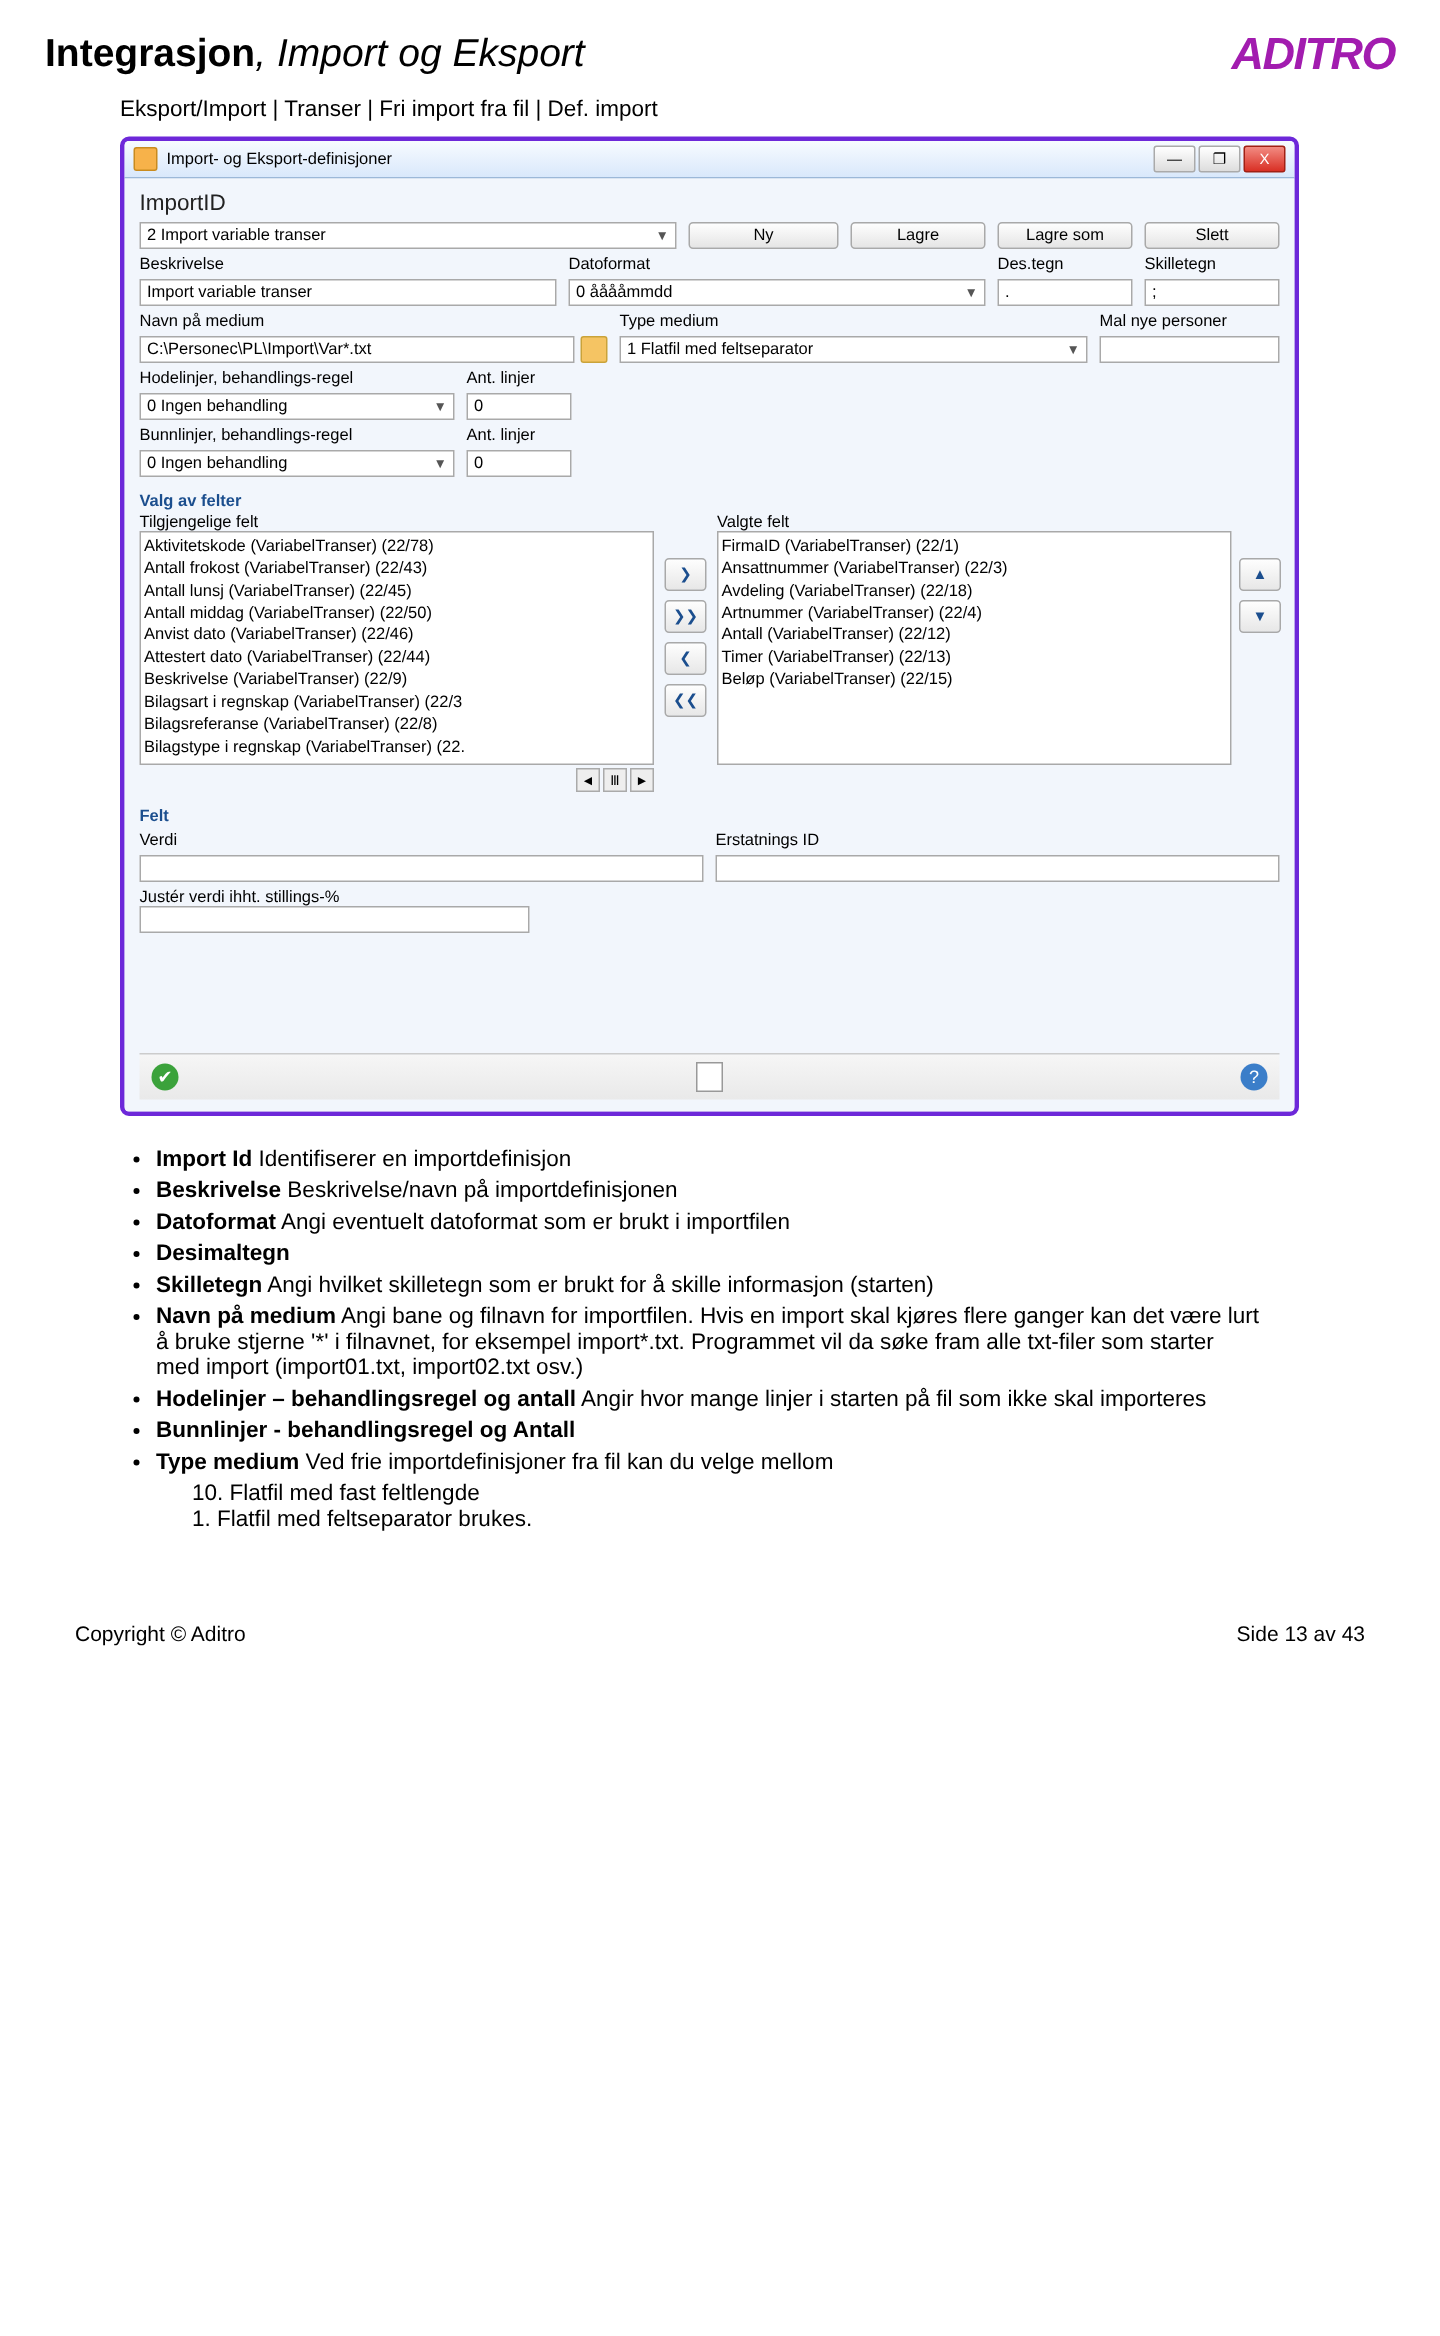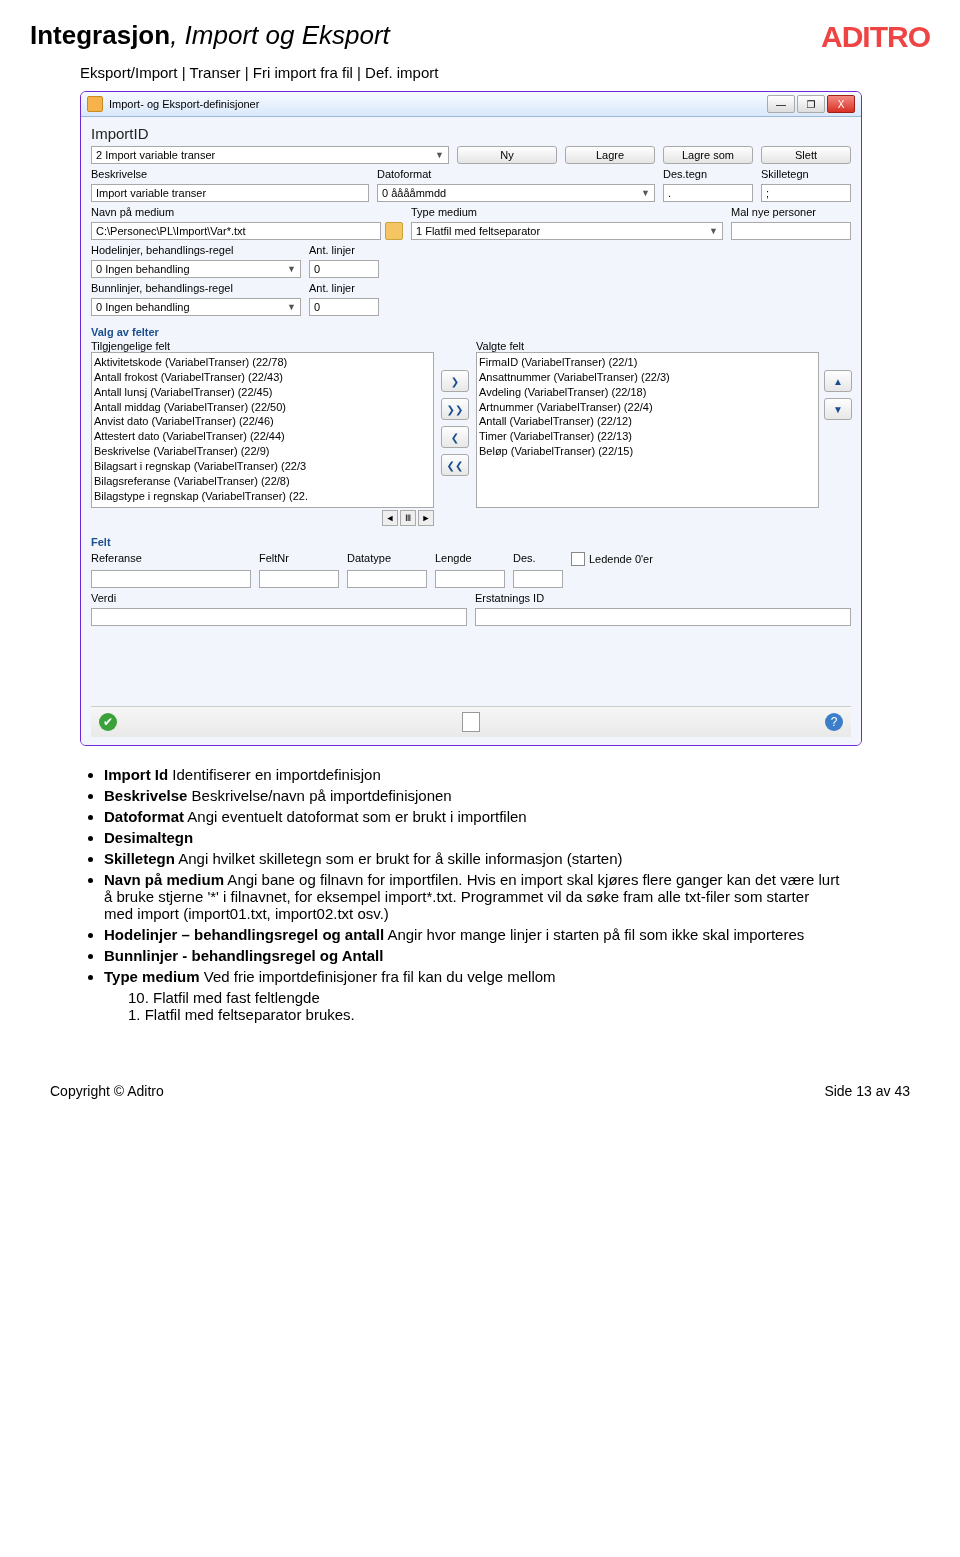--- a/index.html
+++ b/index.html
@@ -18,32 +18,33 @@
     margin-bottom: 6px;
   }
   .page-title {
     font-size: 26px;
     line-height: 1.2;
   }
   .page-title .em { font-style: italic; margin-top: 20px; }
   .logo {
     font-size: 30px;
     font-weight: 900;
-    color: #ef4444;
+    font-style: italic;
+    color: #a21caf;
     letter-spacing: -1px;
   }
   .breadcrumb {
     margin: 10px 0 10px 50px;
     font-size: 15px;
   }
   
   .win {
     margin: 0 0 20px 50px;
     width: 780px;
-    border: 1px solid #6d28d9;
+    border: 3px solid #6d28d9;
     border-radius: 6px;
     overflow: hidden;
     font-family: "Segoe UI", Tahoma, sans-serif;
     font-size: 11px;
     background: #eaf1fb;
   }
   .titlebar {
     display: flex;
     align-items: center;
     justify-content: space-between;
@@ -249,42 +250,29 @@
             <div>Beløp (VariabelTranser) (22/15)</div>
           </div>
       </div>
       <div class="side-btns">
         <div class="tiny-btn">▲</div>
         <div class="tiny-btn">▼</div>
       </div>
     </div>
 
     <div class="section-lbl">Felt</div>
-    <div class="felt-grid">
-      <div class="lbl">Referanse</div>
-      <div class="lbl">FeltNr</div>
-      <div class="lbl">Datatype</div>
-      <div class="lbl">Lengde</div>
-      <div class="lbl">Des.</div>
-      <div class="chk">
-          <span class="chkbx"></span>
-          <span>Ledende 0'er</span>
-        </div>
-      <div class="inp"></div>
-      <div class="inp"></div>
-      <div class="inp"></div>
-      <div class="inp"></div>
-      <div class="inp"></div>
-      <div></div>
-    </div>
     <div class="verdirow">
       <div class="lbl">Verdi</div>
       <div class="lbl">Erstatnings ID</div>
       <div class="inp"></div>
       <div class="inp"></div>
+    </div>
+    <div style="margin-top:4px;">
+      <div class="lbl">Justér verdi ihht. stillings-%</div>
+      <div class="inp" style="width:260px"></div>
     </div>
 
     <div class="statusbar">
       <span class="sb-ico ok">✔</span>
       <span class="doc"></span>
       <span class="sb-ico q">?</span>
     </div>
   </div>
 </div>
 

